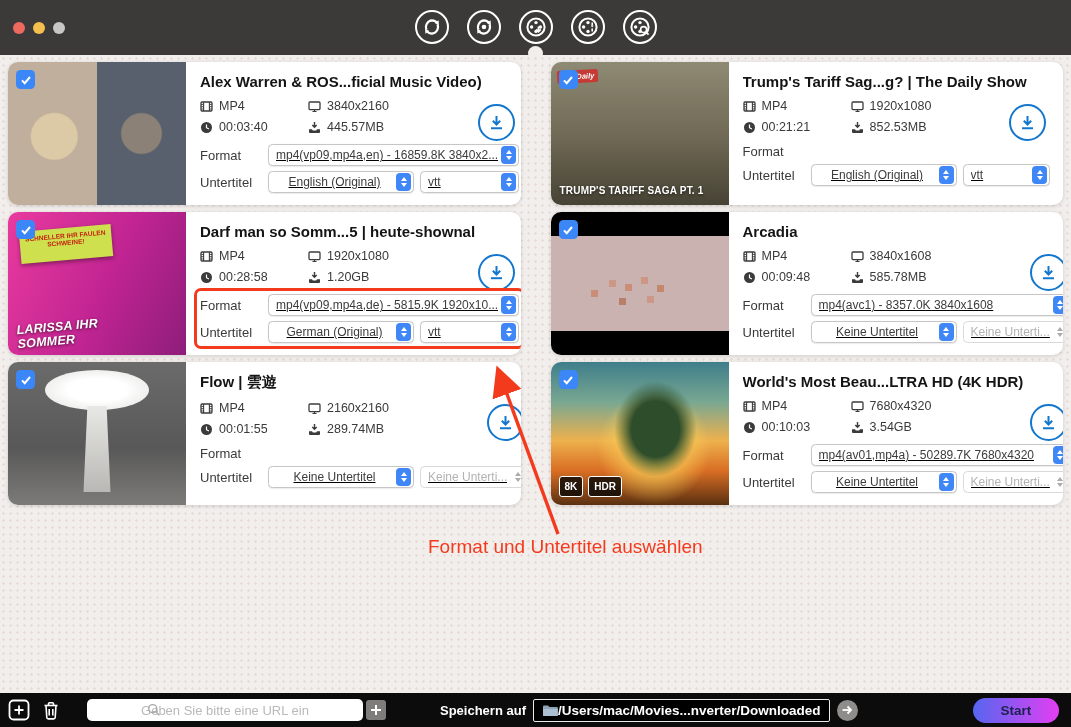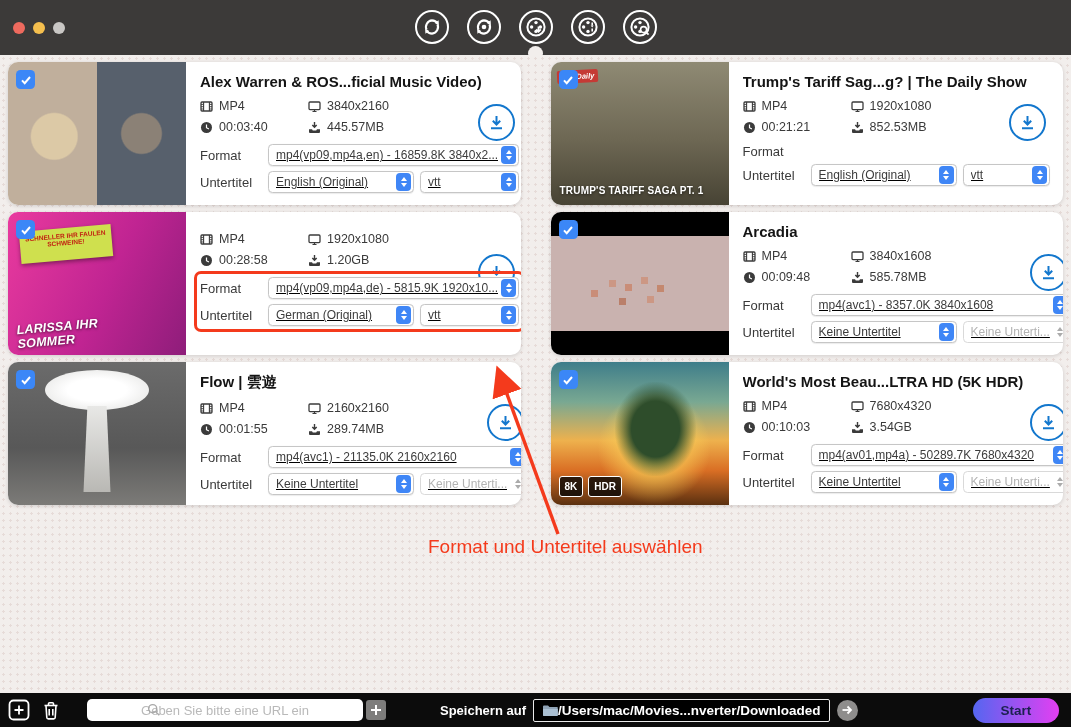--- a/index.html
+++ b/index.html
@@ -81,21 +81,21 @@
   .sel-label { width:62px; flex:0 0 62px; font-size:13px; color:#3a3a3a; }
   .select { display:flex; align-items:center; height:22px; border:1px solid #c6c6c6; border-radius:4.5px;
     background:#fff; padding-left:7px; overflow:hidden; cursor:pointer;
     box-shadow:0 .5px 1px rgba(0,0,0,.08);text-decoration:underline; }
   .select-text { flex:1; font-size:12px; color:#3c3c3c; white-space:nowrap; overflow:hidden; }
   .stepper { flex:0 0 15px; width:15px; height:18px; margin:0 2px 0 3px; border-radius:4px;
     background:#3f86f6; display:flex; flex-direction:column; align-items:center; justify-content:center; gap:1.5px; }
   .tri-up { width:0; height:0; border-left:3.5px solid transparent; border-right:3.5px solid transparent; border-bottom:4.5px solid #fff; }
   .tri-down { width:0; height:0; border-left:3.5px solid transparent; border-right:3.5px solid transparent; border-top:4.5px solid #fff; }
   .sel-format { flex:1; }
-  .sel-lang { width:146px; flex:0 0 146px; }
+  .sel-lang { width:146px; flex:0 0 146px;text-align:center; }
   .sel-ext { flex:1; }
   .select.disabled { border-color:#d9d9d9; box-shadow:none; }
   .select.disabled .select-text { color:#b3b3b3; }
   .select.disabled .stepper { background:transparent; }
   .select.disabled .tri-up { border-bottom-color:#ababab; }
   .select.disabled .tri-down { border-top-color:#ababab; }
 
   
   .annotation-text { position:absolute; left:428px; top:536px; font-size:19px; color:#f43a1c; }
   .annotation-svg { position:absolute; left:0; top:0; width:1071px; height:727px; pointer-events:none; }
@@ -356,20 +356,21 @@
     <div class="thumb thumb-larissa">
       <span class="checkbox">
         <svg viewBox="0 0 12 12">
                 <path d="M2 6.4l2.7 2.8L10 3" stroke="#fff" stroke-width="2" fill="none"></path>
               </svg>
       </span>
     <div class="thumb-poster">SCHNELLER IHR FAULEN SCHWEINE!</div>
             <div class="thumb-caption">LARISSA IHR SOMMER</div>
           </div>
     <div class="card-body">
+      <h3 class="v-title">Darf man so Somm...5 | heute-shownal</h3>
       <div class="info">
         <span class="info-item">
           <svg viewBox="0 0 13 13">
             <rect x="1" y="2" width="11" height="9" rx="1" fill="none" stroke="#3b3b3b" stroke-width="1.3"></rect>
             <path d="M3.6 2v9M9.4 2v9" stroke="#3b3b3b" stroke-width="1.1"></path>
             <path d="M1 4.4h2.6M1 6.7h2.6M1 9h2.6M9.4 4.4H12M9.4 6.7H12M9.4 9H12" stroke="#3b3b3b" stroke-width=".9"></path>
                 </svg>
           <span>MP4</span>
         </span>
         <span class="info-item">
@@ -554,27 +555,20 @@
       </div>
       <button class="download">
         <svg viewBox="0 0 17 17">
           <path d="M8.5 2v8M4.8 6.8l3.7 3.7 3.7-3.7" stroke="#1377cd" stroke-width="2" fill="none"></path>
           <path d="M3 14.2h11" stroke="#1377cd" stroke-width="2"></path>
               </svg>
       </button>
       <div class="selects">
         <div class="sel-row">
           <span class="sel-label">Format</span>
-          <span class="select sel-format">
-            <span class="select-text">mp4(avc1) - 21135.0K 2160x2160</span>
-            <span class="stepper">
-                    <i class="tri-up"></i>
-                    <i class="tri-down"></i>
-                  </span>
-          </span>
         </div>
         <div class="sel-row">
           <span class="sel-label">Untertitel</span>
           <span class="select sel-lang">
             <span class="select-text">Keine Untertitel</span>
             <span class="stepper">
                     <i class="tri-up"></i>
                     <i class="tri-down"></i>
                   </span>
           </span>
@@ -596,21 +590,21 @@
         <svg viewBox="0 0 12 12">
                 <path d="M2 6.4l2.7 2.8L10 3" stroke="#fff" stroke-width="2" fill="none"></path>
               </svg>
       </span>
     <div class="badges">
               <span class="badge">8K</span>
               <span class="badge">HDR</span>
             </div>
           </div>
     <div class="card-body">
-      <h3 class="v-title">World's Most Beau...LTRA HD (5K HDR)</h3>
+      <h3 class="v-title">World's Most Beau...LTRA HD (4K HDR)</h3>
       <div class="info">
         <span class="info-item">
           <svg viewBox="0 0 13 13">
             <rect x="1" y="2" width="11" height="9" rx="1" fill="none" stroke="#3b3b3b" stroke-width="1.3"></rect>
             <path d="M3.6 2v9M9.4 2v9" stroke="#3b3b3b" stroke-width="1.1"></path>
             <path d="M1 4.4h2.6M1 6.7h2.6M1 9h2.6M9.4 4.4H12M9.4 6.7H12M9.4 9H12" stroke="#3b3b3b" stroke-width=".9"></path>
                 </svg>
           <span>MP4</span>
         </span>
         <span class="info-item">

